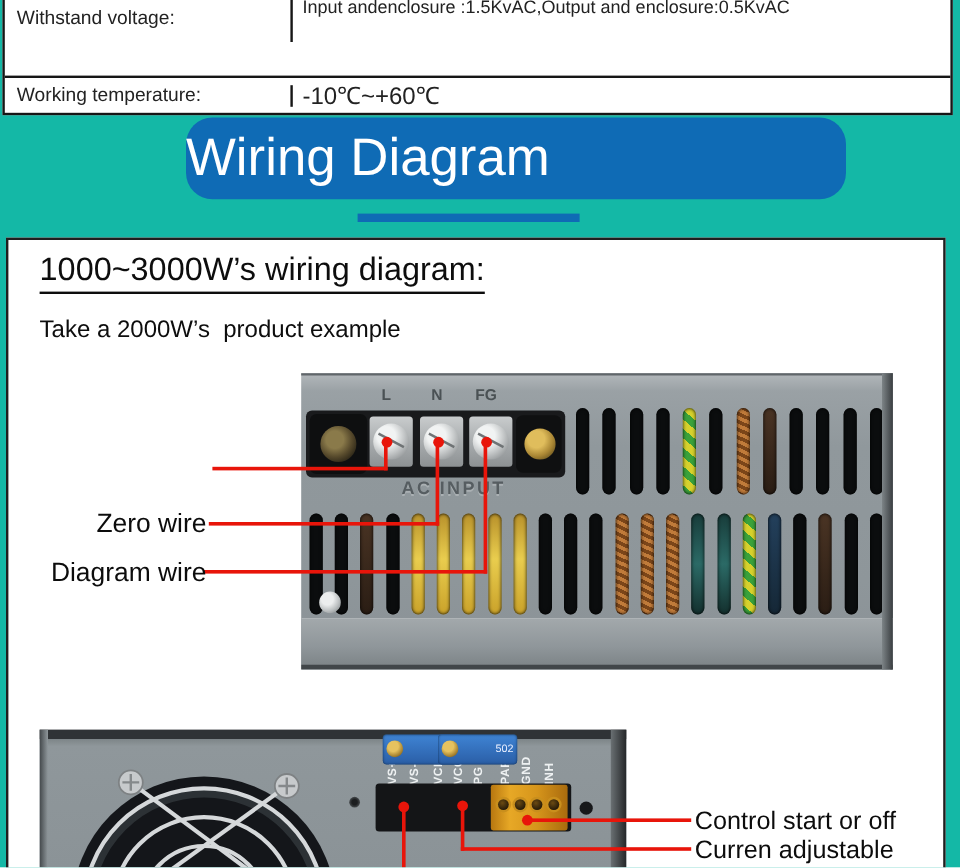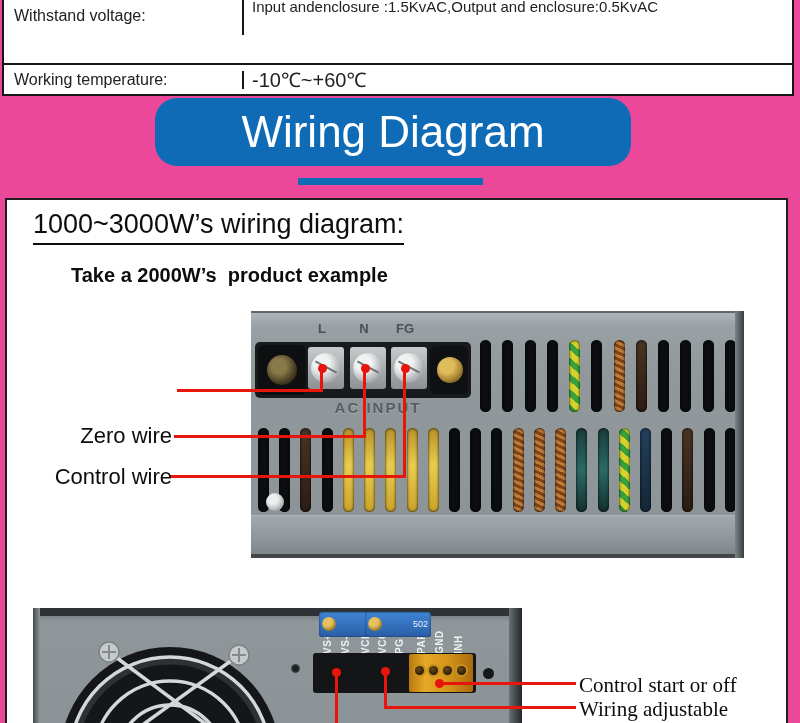--- a/index.html
+++ b/index.html
@@ -1,40 +1,40 @@
 <!DOCTYPE html>
 <html><head>
 <meta charset="utf-8">
 <style>
   html,body{margin:0;padding:0;background:#fff;}
-  #page{position:relative;width:800px;height:723px;overflow:hidden;background:#ec4899;
+  #page{position:relative;width:800px;height:723px;overflow:hidden;background:#14b8a6;
         font-family:"Liberation Sans",sans-serif;color:#111;}
   
   .spec{position:absolute;left:2px;top:-6px;width:792px;border:2px solid #161616;background:#fff;}
   .spec-row{display:flex;}
   .spec-row + .spec-row{border-top:2px solid #161616;margin-top:28px;}
   .spec-label{width:240px;border-right:2px solid #161616;padding-left:10px;box-sizing:border-box;
               font-size:16px;color:#222;}
   .spec-value{flex:1;padding-left:8px;font-size:15px;color:#222;}
   .r1{height:39px;}
   .r1 .spec-label{padding-top:11px;}
   .r1 .spec-value{padding-top:3px;line-height:16px;}
   .r2{height:31px;align-items:center;}
   .r2 .spec-label{font-size:16px;}
   .r2 .spec-value{font-size:20px;}
   
-  .banner{position:absolute;left:155px;top:98px;width:476px;height:68px;border-radius:22px;
-          display:flex;align-items:center;justify-content:center;
+  .banner{position:absolute;left:155px;top:98px;width:550px;height:68px;border-radius:22px;
+          display:flex;align-items:center;justify-content:flex-start;
           background:#0f6bb5;color:#fff;font-size:44px;}
   .banner-underline{position:absolute;left:298px;top:178px;width:185px;height:7px;background:#0f6bb5;}
   
   .wiring-box{position:absolute;left:5px;top:198px;width:783px;height:620px;border:2px solid #1f1f1f;background:#fff;}
   .sec-head{position:absolute;left:33px;top:209px;font-size:27px;color:#0d0d0d;
             border-bottom:2px solid #0d0d0d;padding-bottom:3px;}
-  .sec-sub{position:absolute;left:33px;top:264px;font-size:20px;font-weight:700;color:#0d0d0d;white-space:pre;margin-left:38px;}
+  .sec-sub{position:absolute;left:33px;top:264px;font-size:20px;font-weight:400;color:#0d0d0d;white-space:pre;}
   
   .photo1{position:absolute;left:251px;top:311px;width:493px;height:247px;overflow:hidden;
           background:linear-gradient(180deg,#b3b8bb 0%,#9aa1a5 6%,#90989c 25%,#8e969a 70%,#8a9196 100%);
           box-shadow:inset 0 2px 0 #60666a, inset -2px 0 0 #54595c;}
   .p1-edge{position:absolute;right:0;top:0;width:9px;height:100%;
            background:linear-gradient(90deg,#7d8487,#3a3e41);}
   .tlabel{position:absolute;top:10px;width:30px;text-align:center;font-size:13px;font-weight:700;color:#4a5154;}
   .tblock{position:absolute;left:4px;top:31px;width:216px;height:56px;background:#191a1c;border-radius:5px;}
   .tmod-left{position:absolute;left:3px;top:3px;width:48px;height:50px;background:#0e0f10;border-radius:6px;}
   .screw-dark{position:absolute;left:9px;top:10px;width:30px;height:30px;border-radius:50%;
@@ -59,21 +59,21 @@
   .v-brown{background:linear-gradient(180deg,#4a3424,#2a1d14);}
   .flange{position:absolute;left:0;top:204px;width:100%;height:43px;
       background:linear-gradient(180deg,#a2a8ab,#8f969a 55%,#7a8184);
       border-top:1px solid #afb4b7;box-shadow:inset 0 -4px 0 #414649;}
   .screw-sm{position:absolute;width:18px;height:18px;border-radius:50%;
       background:radial-gradient(circle at 38% 35%,#eceeee 0 30%,#bcc0c1 60%,#84898b 90%);}
   
   .rline{position:absolute;background:#e8150a;}
   .rdot{position:absolute;width:9px;height:9px;border-radius:50%;background:#e8150a;}
   .co1{position:absolute;left:20px;width:152px;text-align:right;font-size:22px;color:#0c0c0c;}
-  .co2{position:absolute;left:579px;font-size:21px;color:#0c0c0c;font-family:Liberation Serif, serif;}
+  .co2{position:absolute;left:579px;font-size:21px;color:#0c0c0c;}
   
   .photo2{position:absolute;left:33px;top:608px;width:489px;height:115px;overflow:hidden;
       background:linear-gradient(180deg,#2f3336 0 8px,#7d8588 8px,#8f979b 14px,#8b9397 100%);}
   .p2-left{position:absolute;left:0;top:0;width:7px;height:100%;background:linear-gradient(90deg,#43484b,#8f979b);}
   .p2-right{position:absolute;right:0;top:0;width:13px;height:100%;background:linear-gradient(90deg,#6a7073,#242628);}
   .vlabel{position:absolute;top:14px;height:32px;writing-mode:vertical-rl;transform:rotate(180deg);
       font-size:10px;font-weight:700;color:#eef1f2;letter-spacing:0.5px;}
   .panel{position:absolute;left:280px;top:45px;width:163px;height:40px;background:#141517;border-radius:3px;}
   .pot{position:absolute;top:4px;width:66px;height:25px;border-radius:3px;
       background:linear-gradient(180deg,#3f84d4,#2a5ea6);box-shadow:inset 0 0 2px #0c2747;}
@@ -196,21 +196,21 @@
   <div class="rdot" style="left:361px;top:364px;" data-name="terminal-marker-dot"></div>
   <div class="rdot" style="left:401px;top:364px;" data-name="terminal-marker-dot"></div>
   <div class="rline" style="left:320px;top:368px;width:3px;height:24px;" data-name="fire-wire-leader-line"></div>
   <div class="rline" style="left:177px;top:389px;width:146px;height:3px;" data-name="fire-wire-leader-line"></div>
   <div class="rline" style="left:363px;top:368px;width:3px;height:70px;" data-name="zero-wire-leader-line"></div>
   <div class="rline" style="left:174px;top:435px;width:192px;height:3px;" data-name="zero-wire-leader-line"></div>
   <div class="rline" style="left:403px;top:368px;width:3px;height:110px;" data-name="ground-wire-leader-line"></div>
   <div class="rline" style="left:170px;top:475px;width:236px;height:3px;" data-name="ground-wire-leader-line"></div>
 
   <div class="co1" style="top:423px;" data-name="callout-zero-wire">Zero wire</div>
-  <div class="co1" style="top:464px;" data-name="callout-ground-wire">Control wire</div>
+  <div class="co1" style="top:464px;" data-name="callout-ground-wire">Diagram wire</div>
 
   <div class="photo2" data-name="psu-front-photo">
     <svg width="300" height="95" viewBox="0 0 300 95" style="position:absolute;left:15px;top:20px;" data-name="fan">
       <circle cx="122" cy="129" r="110" fill="#14161a"></circle>
       <circle cx="122" cy="129" r="96" fill="none" stroke="#2c3135" stroke-width="7"></circle>
       <circle cx="122" cy="129" r="100" fill="none" stroke="#d5d8da" stroke-width="3.5"></circle>
       <circle cx="122" cy="129" r="76" fill="none" stroke="#d5d8da" stroke-width="3.5"></circle>
       <circle cx="122" cy="129" r="52" fill="none" stroke="#d5d8da" stroke-width="3.5"></circle>
       <line x1="61" y1="24" x2="210" y2="135" stroke="#d5d8da" stroke-width="3.5"></line>
       <line x1="191" y1="27" x2="35" y2="140" stroke="#d5d8da" stroke-width="3.5"></line>
@@ -255,15 +255,15 @@
 
   <div class="rdot" style="left:332px;top:668px;" data-name="pot-marker-dot"></div>
   <div class="rdot" style="left:381px;top:667px;" data-name="pot-marker-dot"></div>
   <div class="rdot" style="left:435px;top:679px;" data-name="connector-marker-dot"></div>
   <div class="rline" style="left:335px;top:673px;width:3px;height:50px;" data-name="voltage-pot-leader-line"></div>
   <div class="rline" style="left:384px;top:671px;width:3px;height:38px;" data-name="current-pot-leader-line"></div>
   <div class="rline" style="left:384px;top:706px;width:192px;height:3px;" data-name="current-pot-leader-line"></div>
   <div class="rline" style="left:440px;top:682px;width:136px;height:3px;" data-name="control-leader-line"></div>
 
   <div class="co2" style="top:673px;" data-name="callout-control-start">Control start or off</div>
-  <div class="co2" style="top:697px;" data-name="callout-current-adjustable">Wiring adjustable</div>
+  <div class="co2" style="top:697px;" data-name="callout-current-adjustable">Curren adjustable</div>
 
 </div>
 
 </body></html>

